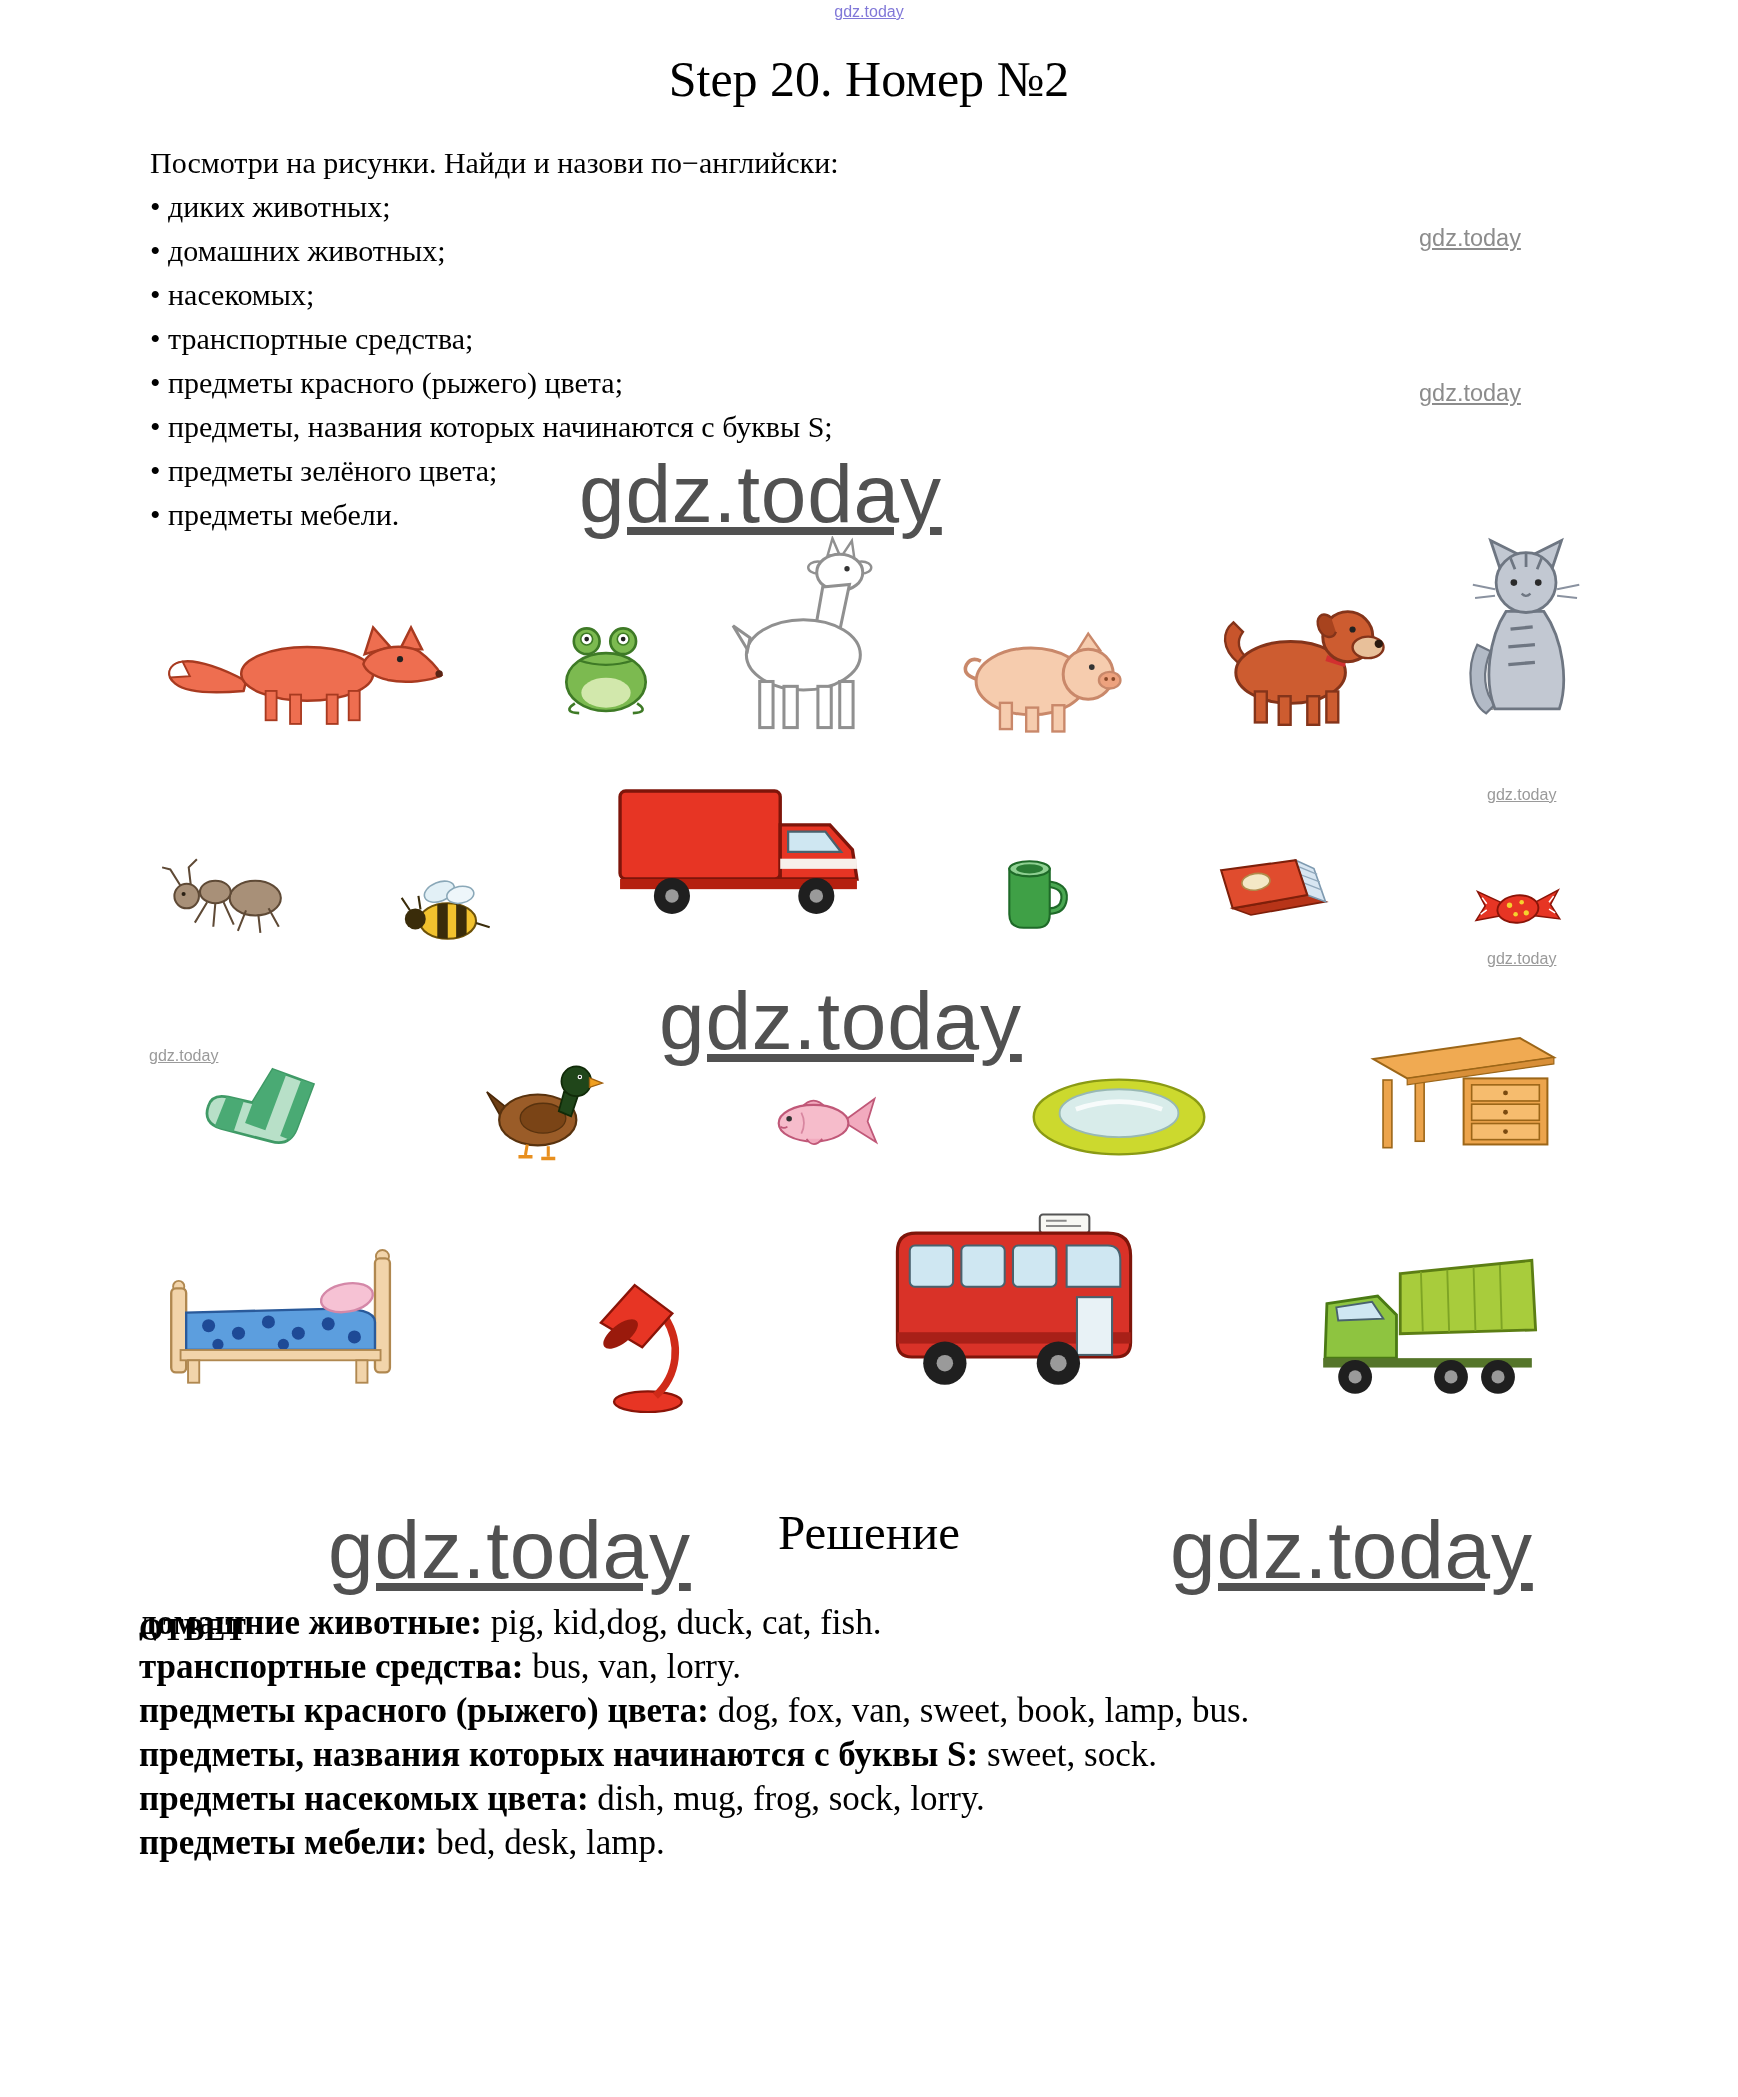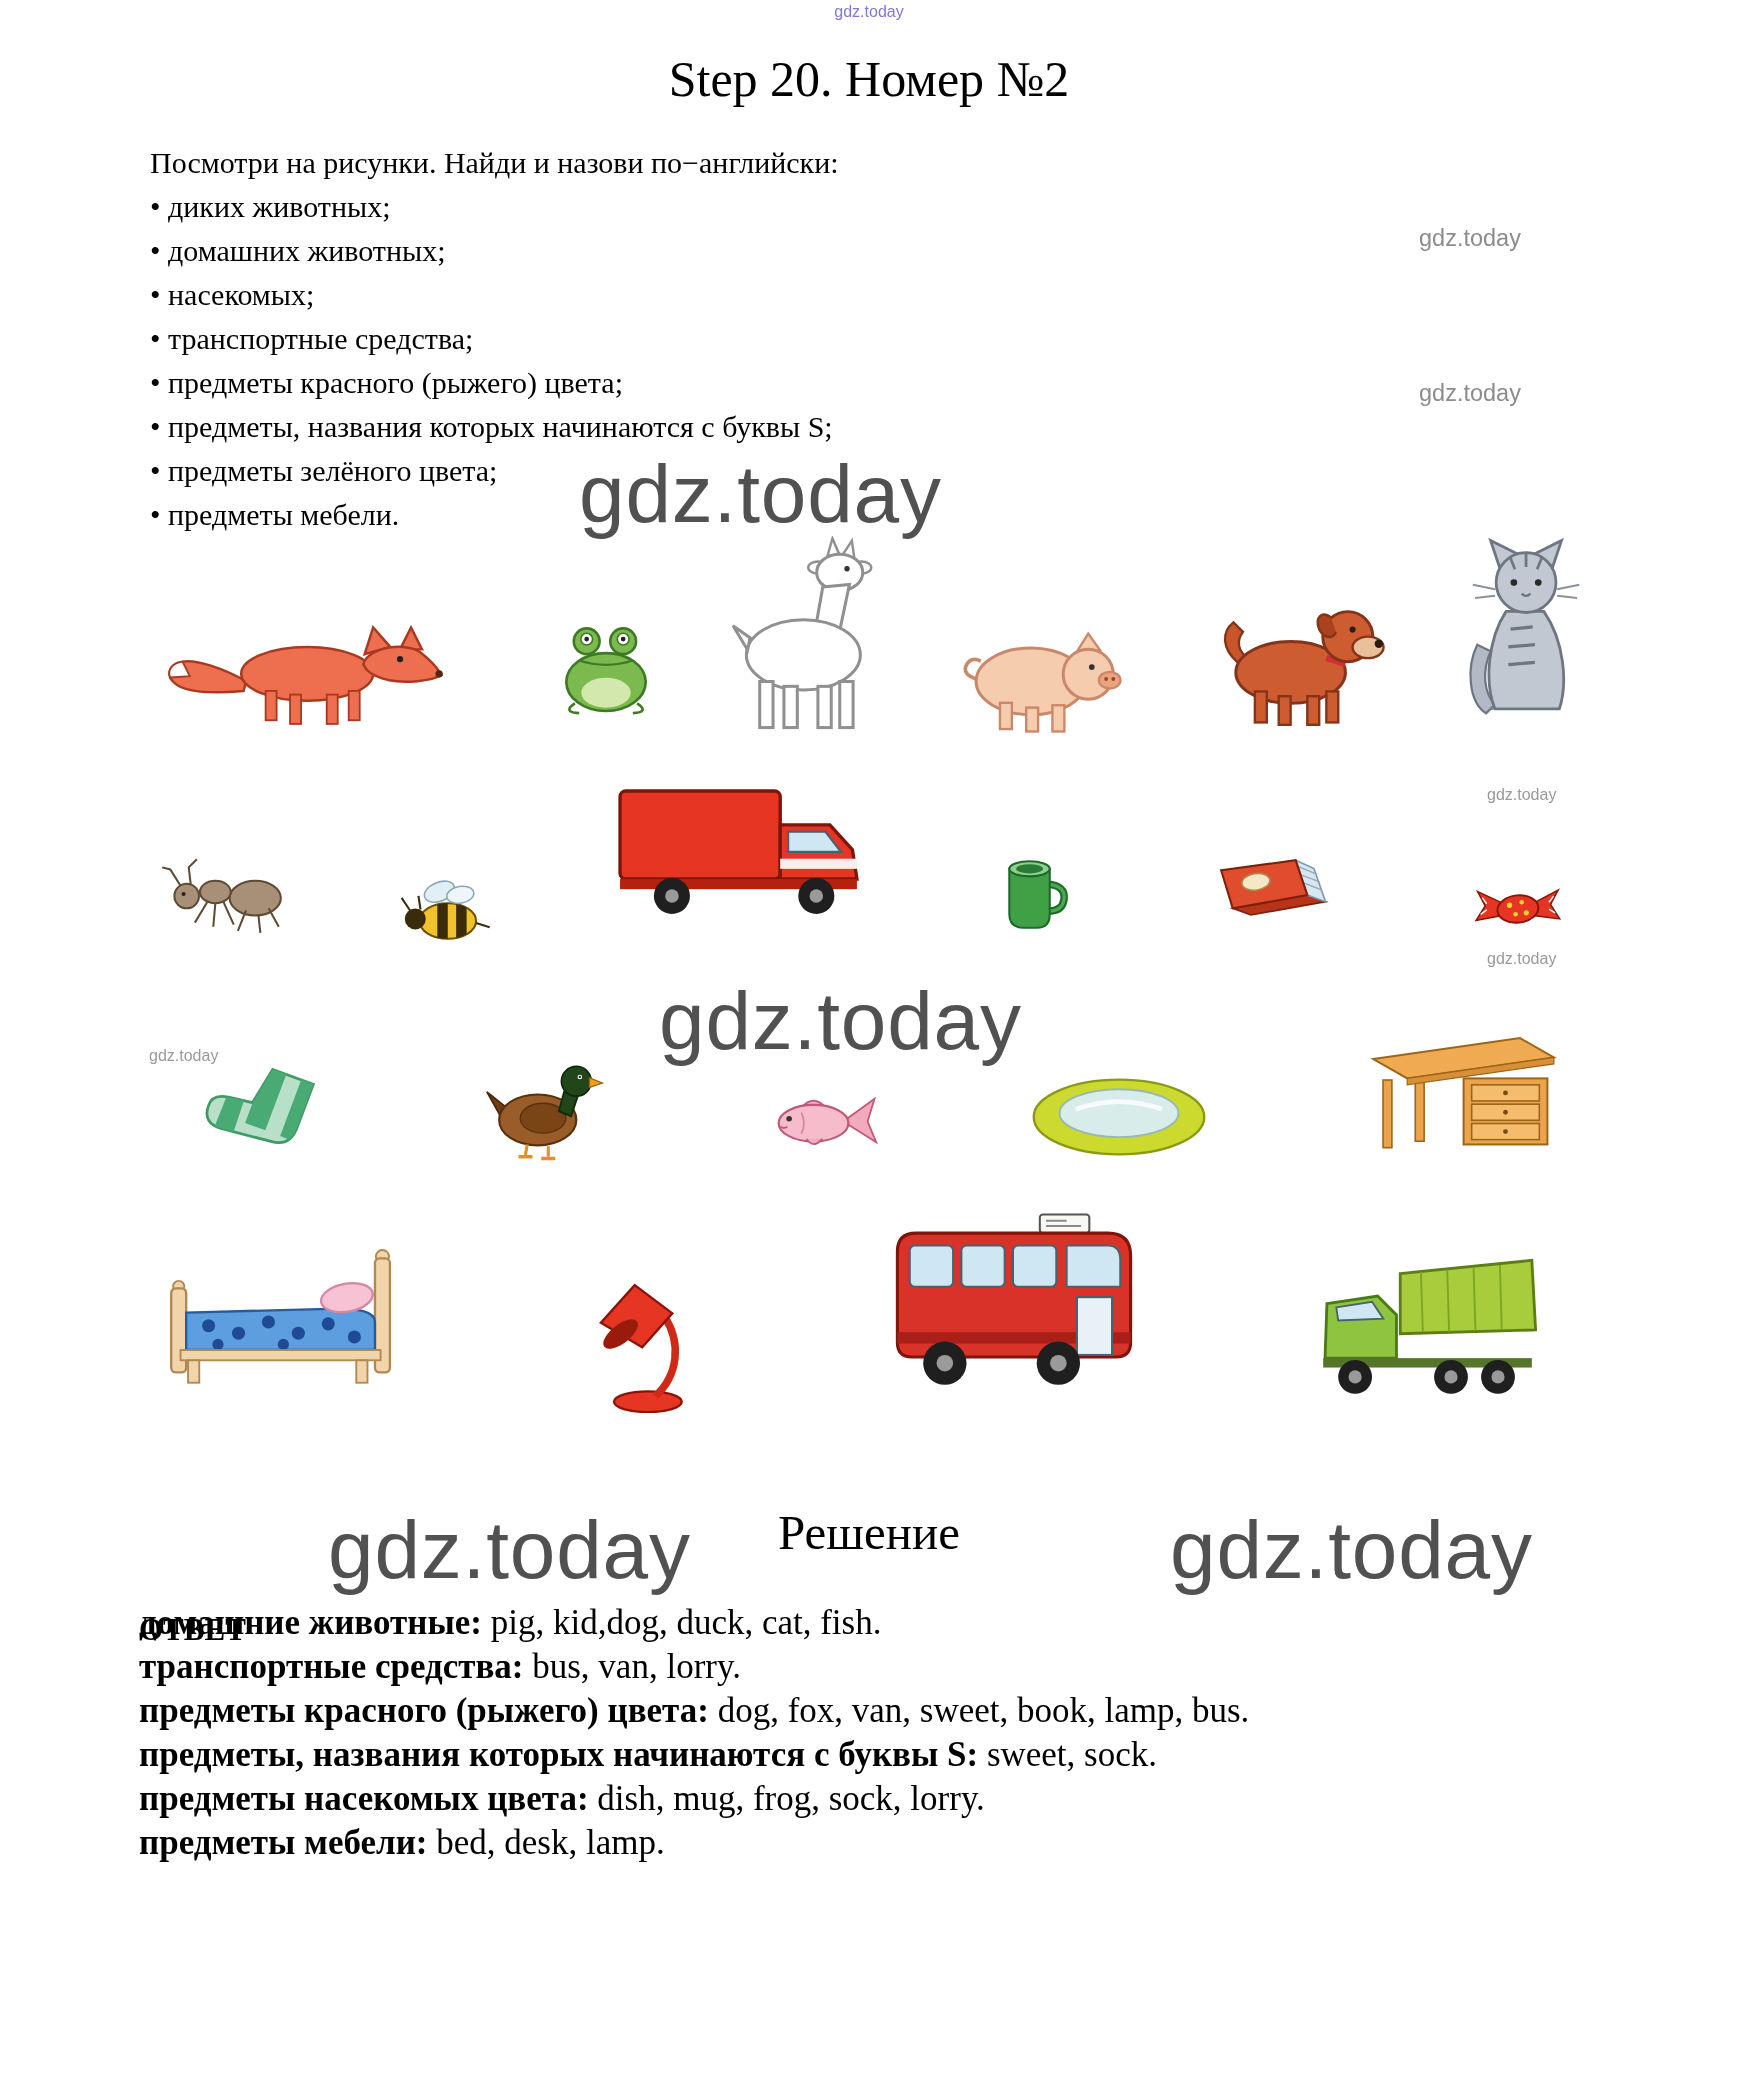--- a/index.html
+++ b/index.html
@@ -30,21 +30,21 @@
   .answer-heading{
     position:absolute; left:139px; top:1612px;
     font-size:31px; font-weight:bold;
   }
   .answers{
     position:absolute; left:139px; top:1601px;
     font-size:35px; line-height:44px;
   }
   .a-label{font-weight:bold;}
   
-  .wm{font-family:"Liberation Sans", sans-serif; position:absolute; white-space:nowrap;}
+  .wm{font-family:"Liberation Sans", sans-serif; position:absolute; white-space:nowrap;text-decoration:underline;}
   .wm-tiny-top{top:3px; left:0; width:100%; text-align:center; font-size:16px; color:#8178d8;}
   .wm-small{font-size:23.5px; color:#8c8c8c;}
   .wm-micro{font-size:16px; color:#9a9a9a;}
   .wm-big{font-size:82px; color:#515151; letter-spacing:0.8px;}
   
   .pic{position:absolute;}
   .pic svg{width:100%; height:100%; display:block;}
 </style>
 </head>
 <body>

